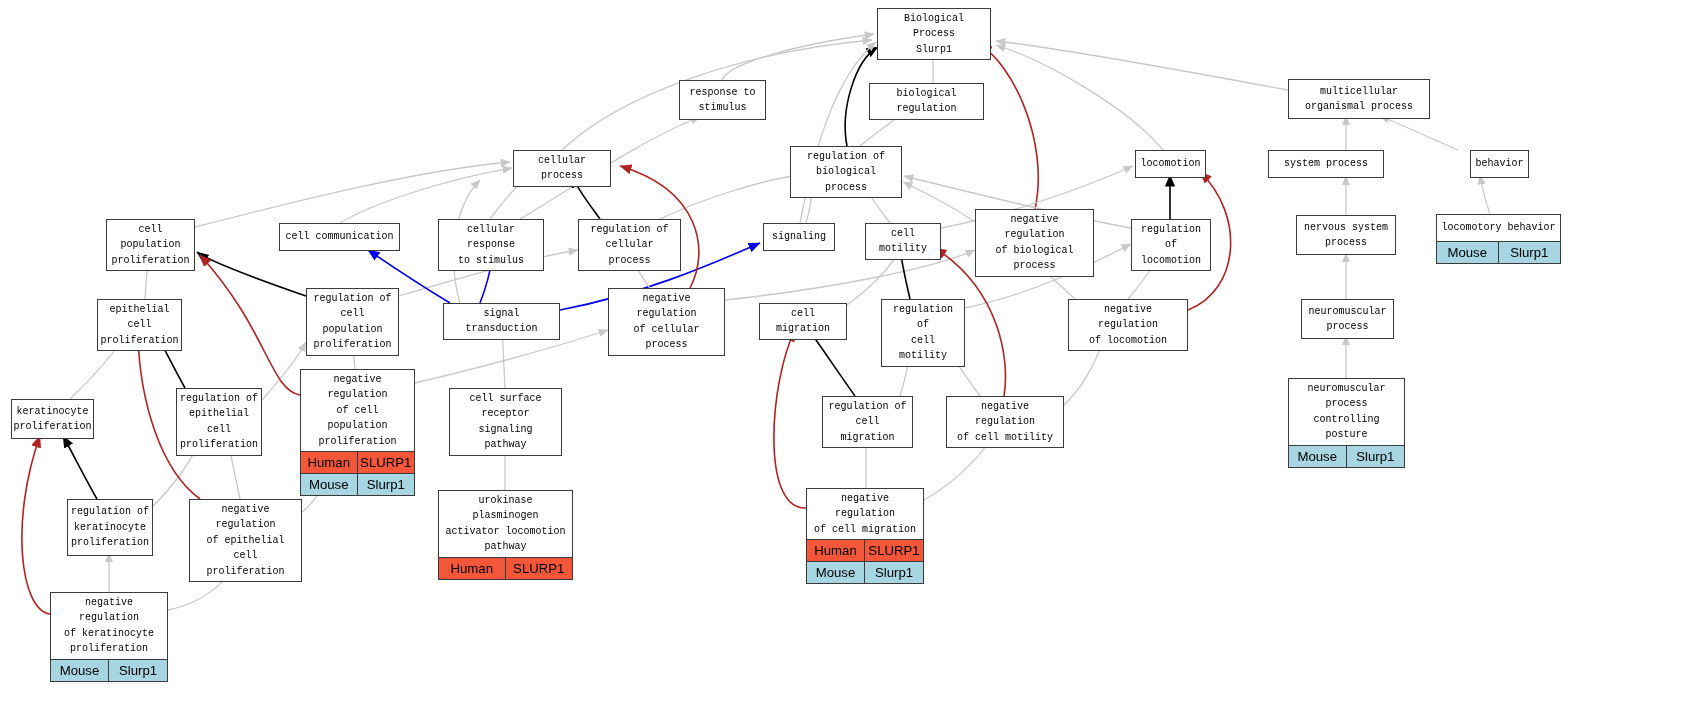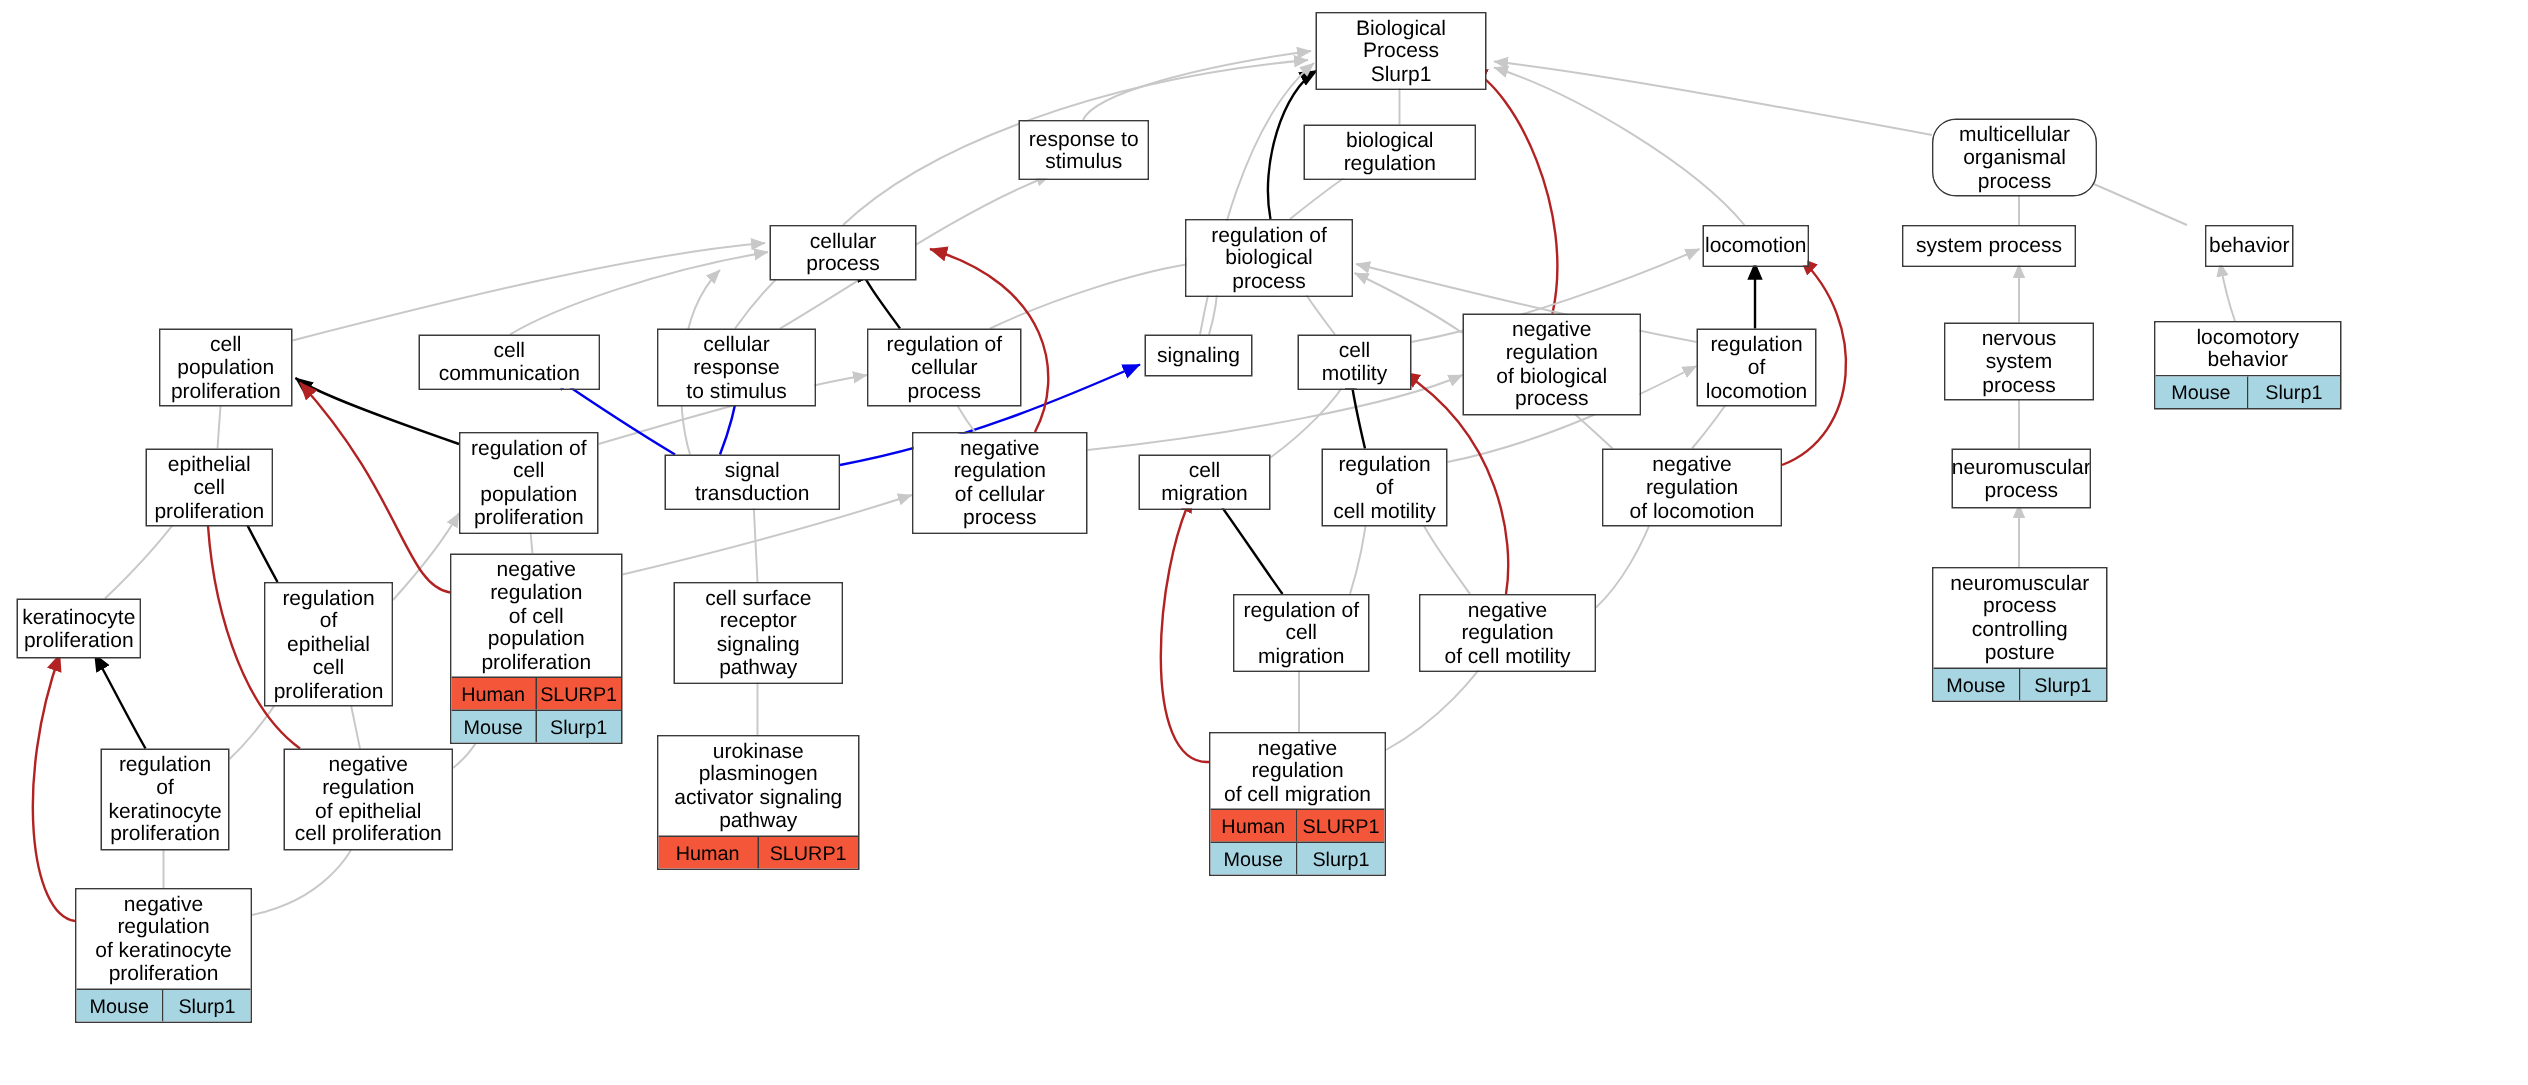--- a/index.html
+++ b/index.html
@@ -31,26 +31,27 @@
     flex-direction: column;
     align-items: stretch;
     overflow: hidden;
   }
   .node-label {
     flex: 1 1 auto;
     display: flex;
     align-items: center;
     justify-content: center;
     text-align: center;
-    font-size: 14px;
+    font-size: 10px;
     line-height: 15.4px;
     color: #000000;
     padding: 2px 4px;
     white-space: pre-line;
     background: #ffffff;
+    font-family: Liberation Mono, monospace;
   }
   .annot-row {
     display: flex;
     flex-direction: row;
     border-top: 1.4px solid #3a3a3a;
     height: 21px;
   }
   .annot-cell {
     flex: 1 1 50%;
     display: flex;
@@ -163,21 +164,21 @@
         <div class="node-label" style="min-height: 36px;">Biological Process
 Slurp1</div>
       </div>
       <div class="node" style="left: 679px; top: 80px; width: 87px; min-height: 34px;">
         <div class="node-label" style="min-height: 34px;">response to
 stimulus</div>
       </div>
       <div class="node" style="left: 869px; top: 83px; width: 115px; min-height: 22px;">
         <div class="node-label" style="min-height: 22px;">biological regulation</div>
       </div>
-      <div class="node" style="left: 1288px; top: 79px; width: 110px; min-height: 34px; border-radius: 16px;">
+      <div class="node" style="left: 1288px; top: 79px; width: 142px; min-height: 34px;">
         <div class="node-label" style="min-height: 34px;">multicellular
 organismal process</div>
       </div>
       <div class="node" style="left: 513px; top: 150px; width: 98px; min-height: 22px;">
         <div class="node-label" style="min-height: 22px;">cellular process</div>
       </div>
       <div class="node" style="left: 790px; top: 146px; width: 112px; min-height: 34px;">
         <div class="node-label" style="min-height: 34px;">regulation of
 biological process</div>
       </div>
@@ -314,21 +315,21 @@
           <div class="annot-cell left">Human</div>
           <div class="annot-cell">SLURP1</div>
         </div>
         <div class="annot-row row-mouse">
           <div class="annot-cell left">Mouse</div>
           <div class="annot-cell">Slurp1</div>
         </div>
       </div>
       <div class="node" style="left: 438px; top: 490px; width: 135px; min-height: 48px;">
         <div class="node-label" style="min-height: 48px;">urokinase plasminogen
-activator signaling
+activator locomotion
 pathway</div>
         <div class="annot-row row-human">
           <div class="annot-cell left">Human</div>
           <div class="annot-cell">SLURP1</div>
         </div>
       </div>
       <div class="node" style="left: 67px; top: 499px; width: 86px; min-height: 51px;">
         <div class="node-label" style="min-height: 51px;">regulation of
 keratinocyte
 proliferation</div>

